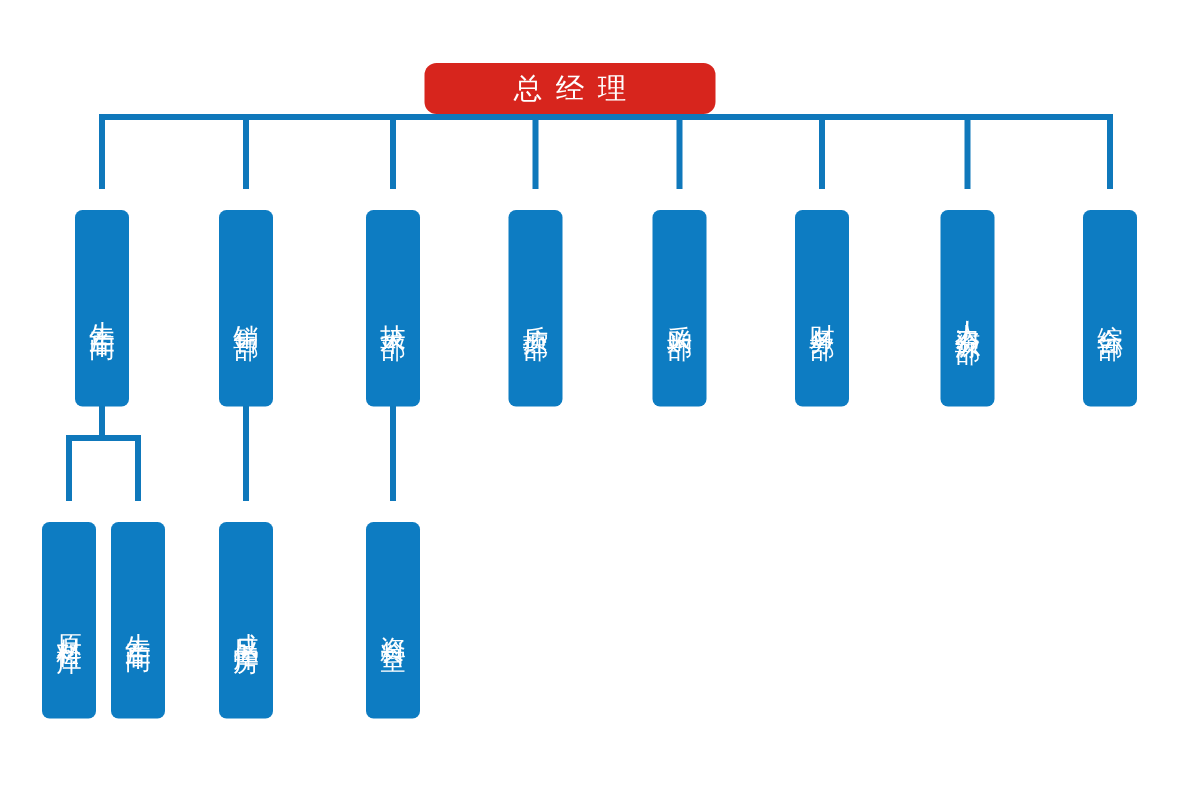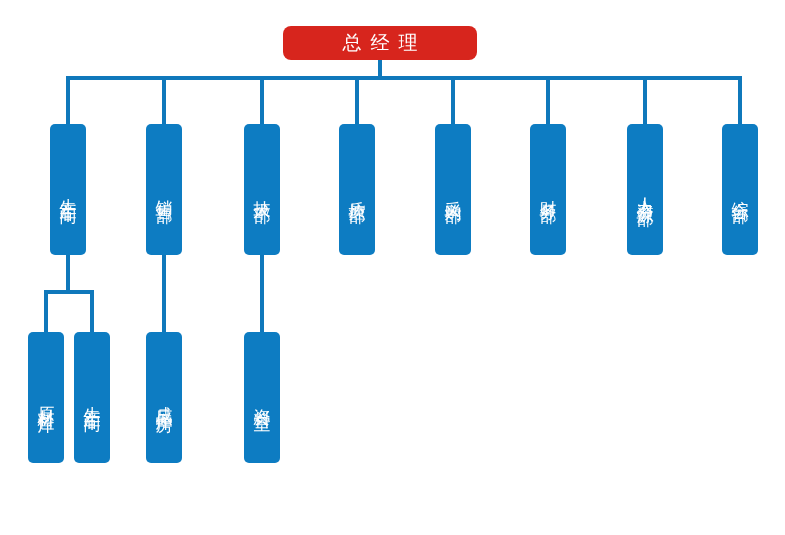--- a/index.html
+++ b/index.html
@@ -21,20 +21,21 @@
   }
   .node {
     position: absolute;
     background: var(--department-fill, #0d7cc2);
     border-radius: 5px;
     color: var(--text, #ffffff);
     display: flex;
     align-items: center;
     justify-content: center;
     box-sizing: border-box;
+    margin-top: 16px;
   }
   .node.root {
     background: var(--root-fill, #d7251d);
     border-radius: 8px;
     font-size: 19px;
   }
   .root-label {
     letter-spacing: 9px;
     margin-right: -9px;
     white-space: nowrap;

